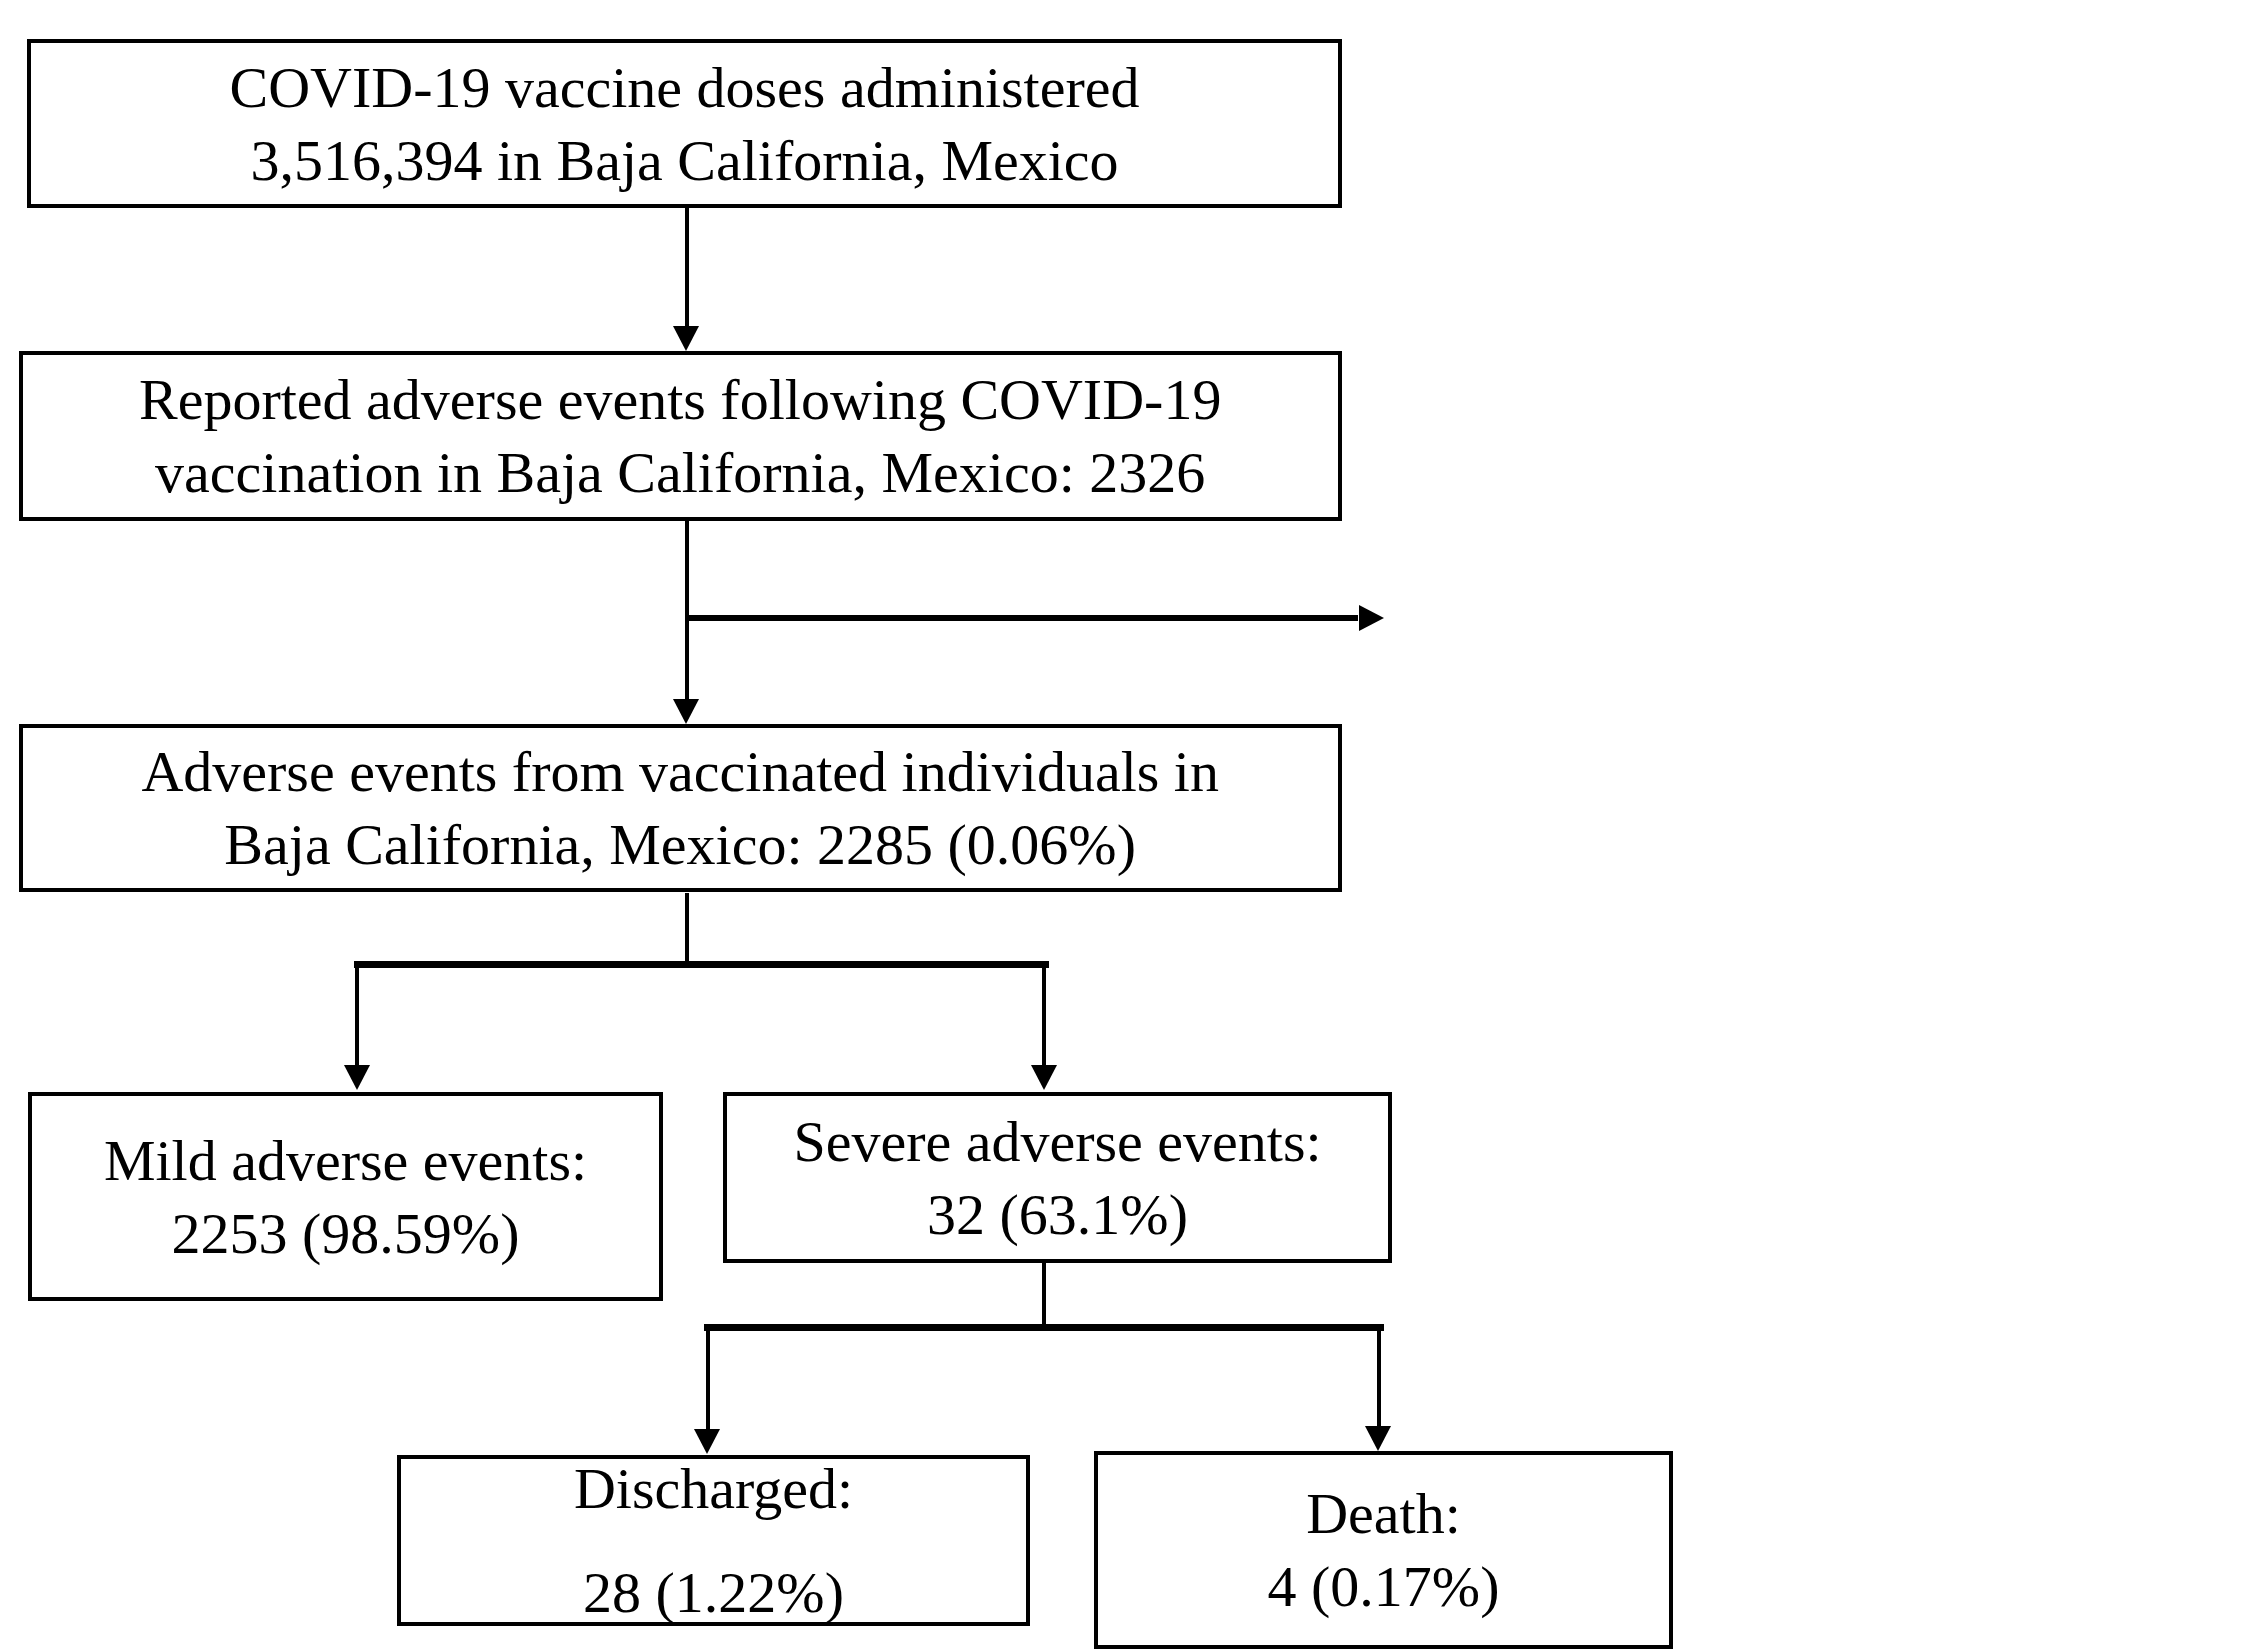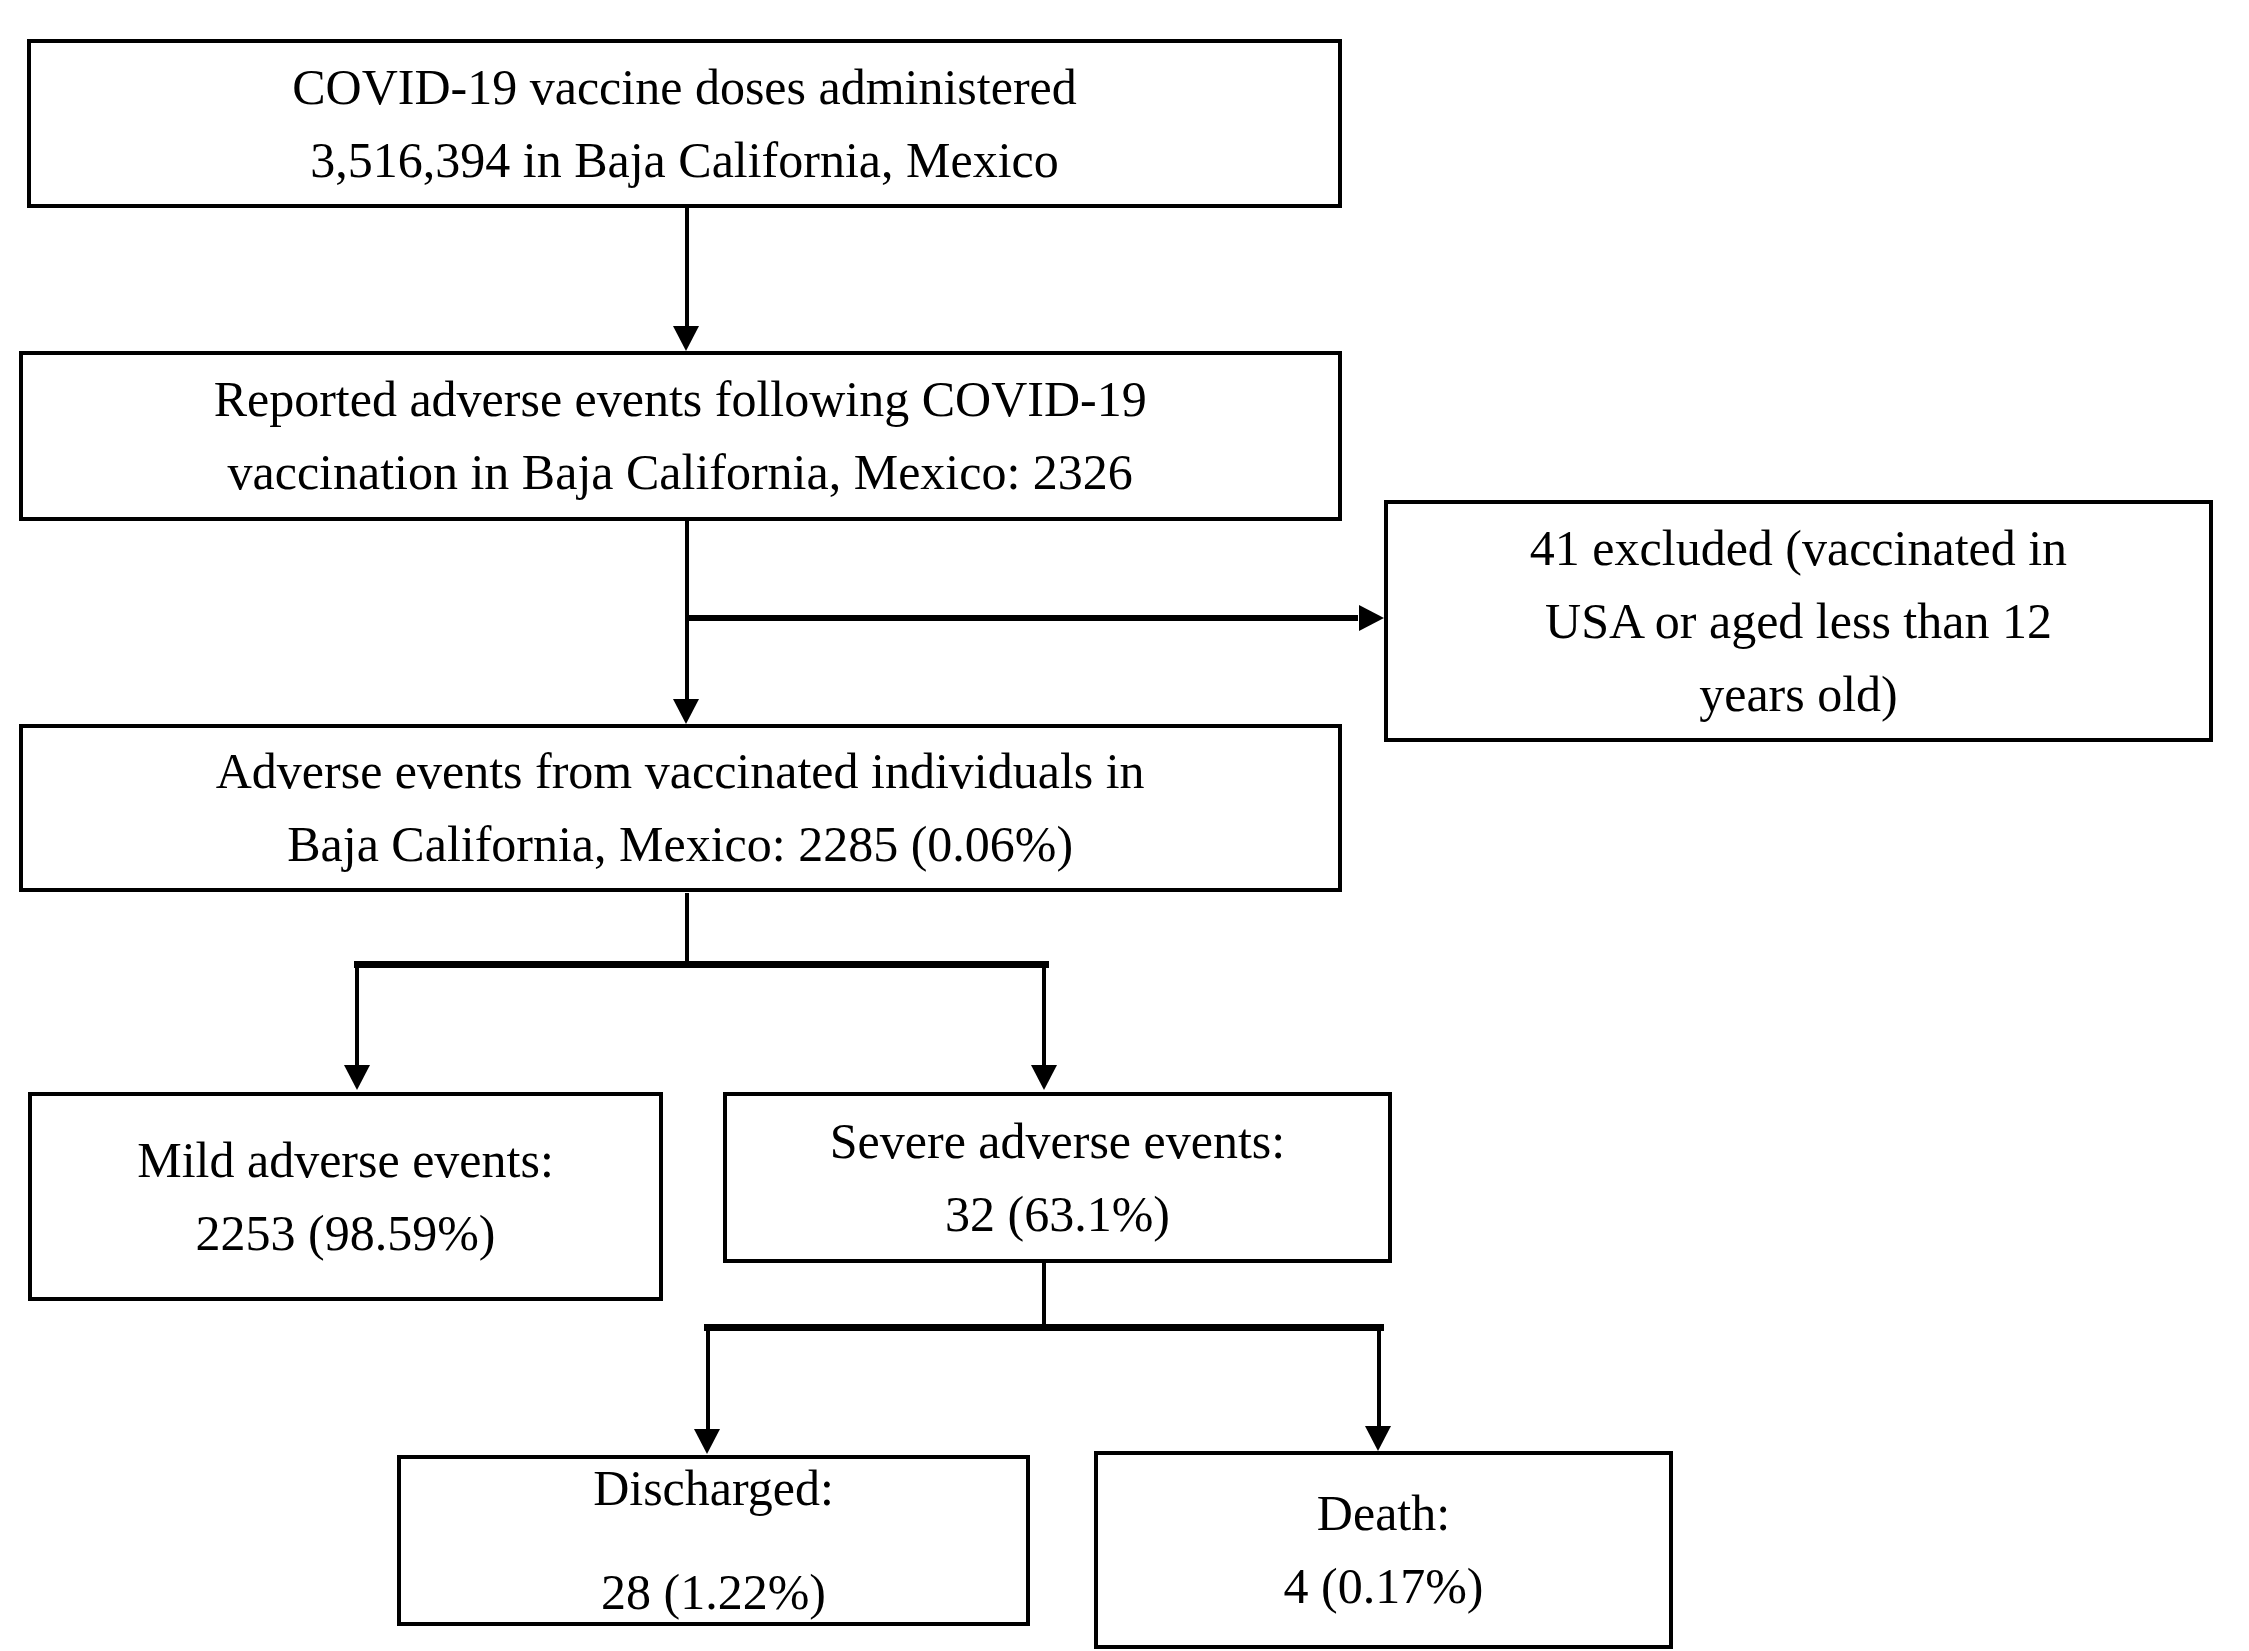--- a/index.html
+++ b/index.html
@@ -24,21 +24,21 @@
     background:var(--box-bg);
     border:4.3px solid var(--line);
     display:flex;
     flex-direction:column;
     align-items:center;
     justify-content:center;
     text-align:center;
     z-index:2;
   }
   .ln{
-    font-size:50px;
+    font-size:58px;
     line-height:73px;
     white-space:nowrap;
   }
   
   .vline{position:absolute;width:4.3px;background:var(--line);z-index:1;}
   .hline{position:absolute;height:6px;background:var(--line);z-index:1;}
   .hbar{position:absolute;height:6.8px;background:var(--line);z-index:1;}
   .head-down{
     position:absolute;width:0;height:0;z-index:1;
     border-left:13.6px solid transparent;
@@ -99,25 +99,20 @@
     <div class="ln">Reported adverse events following COVID-19</div>
     <div class="ln">vaccination in Baja California, Mexico: 2326</div>
   </div>
 
   <div class="vline" id="c2-shaft"></div>
   <div class="head-down" id="c2-head"></div>
 
   <div class="hline" id="c3-shaft"></div>
   <div class="head-right" id="c3-head"></div>
 
-  <div class="box" id="box-excluded">
-    <div class="ln">41 excluded (vaccinated in</div>
-    <div class="ln">USA or aged less than 12</div>
-    <div class="ln">years old)</div>
-  </div>
 
   <div class="box" id="box-included">
     <div class="ln">Adverse events from vaccinated individuals in</div>
     <div class="ln">Baja California, Mexico: 2285 (0.06%)</div>
   </div>
 
   <div class="vline" id="c4-stem"></div>
   <div class="hbar" id="c4-bar"></div>
   <div class="vline" id="c4-lshaft"></div>
   <div class="head-down" id="c4-lhead"></div>

